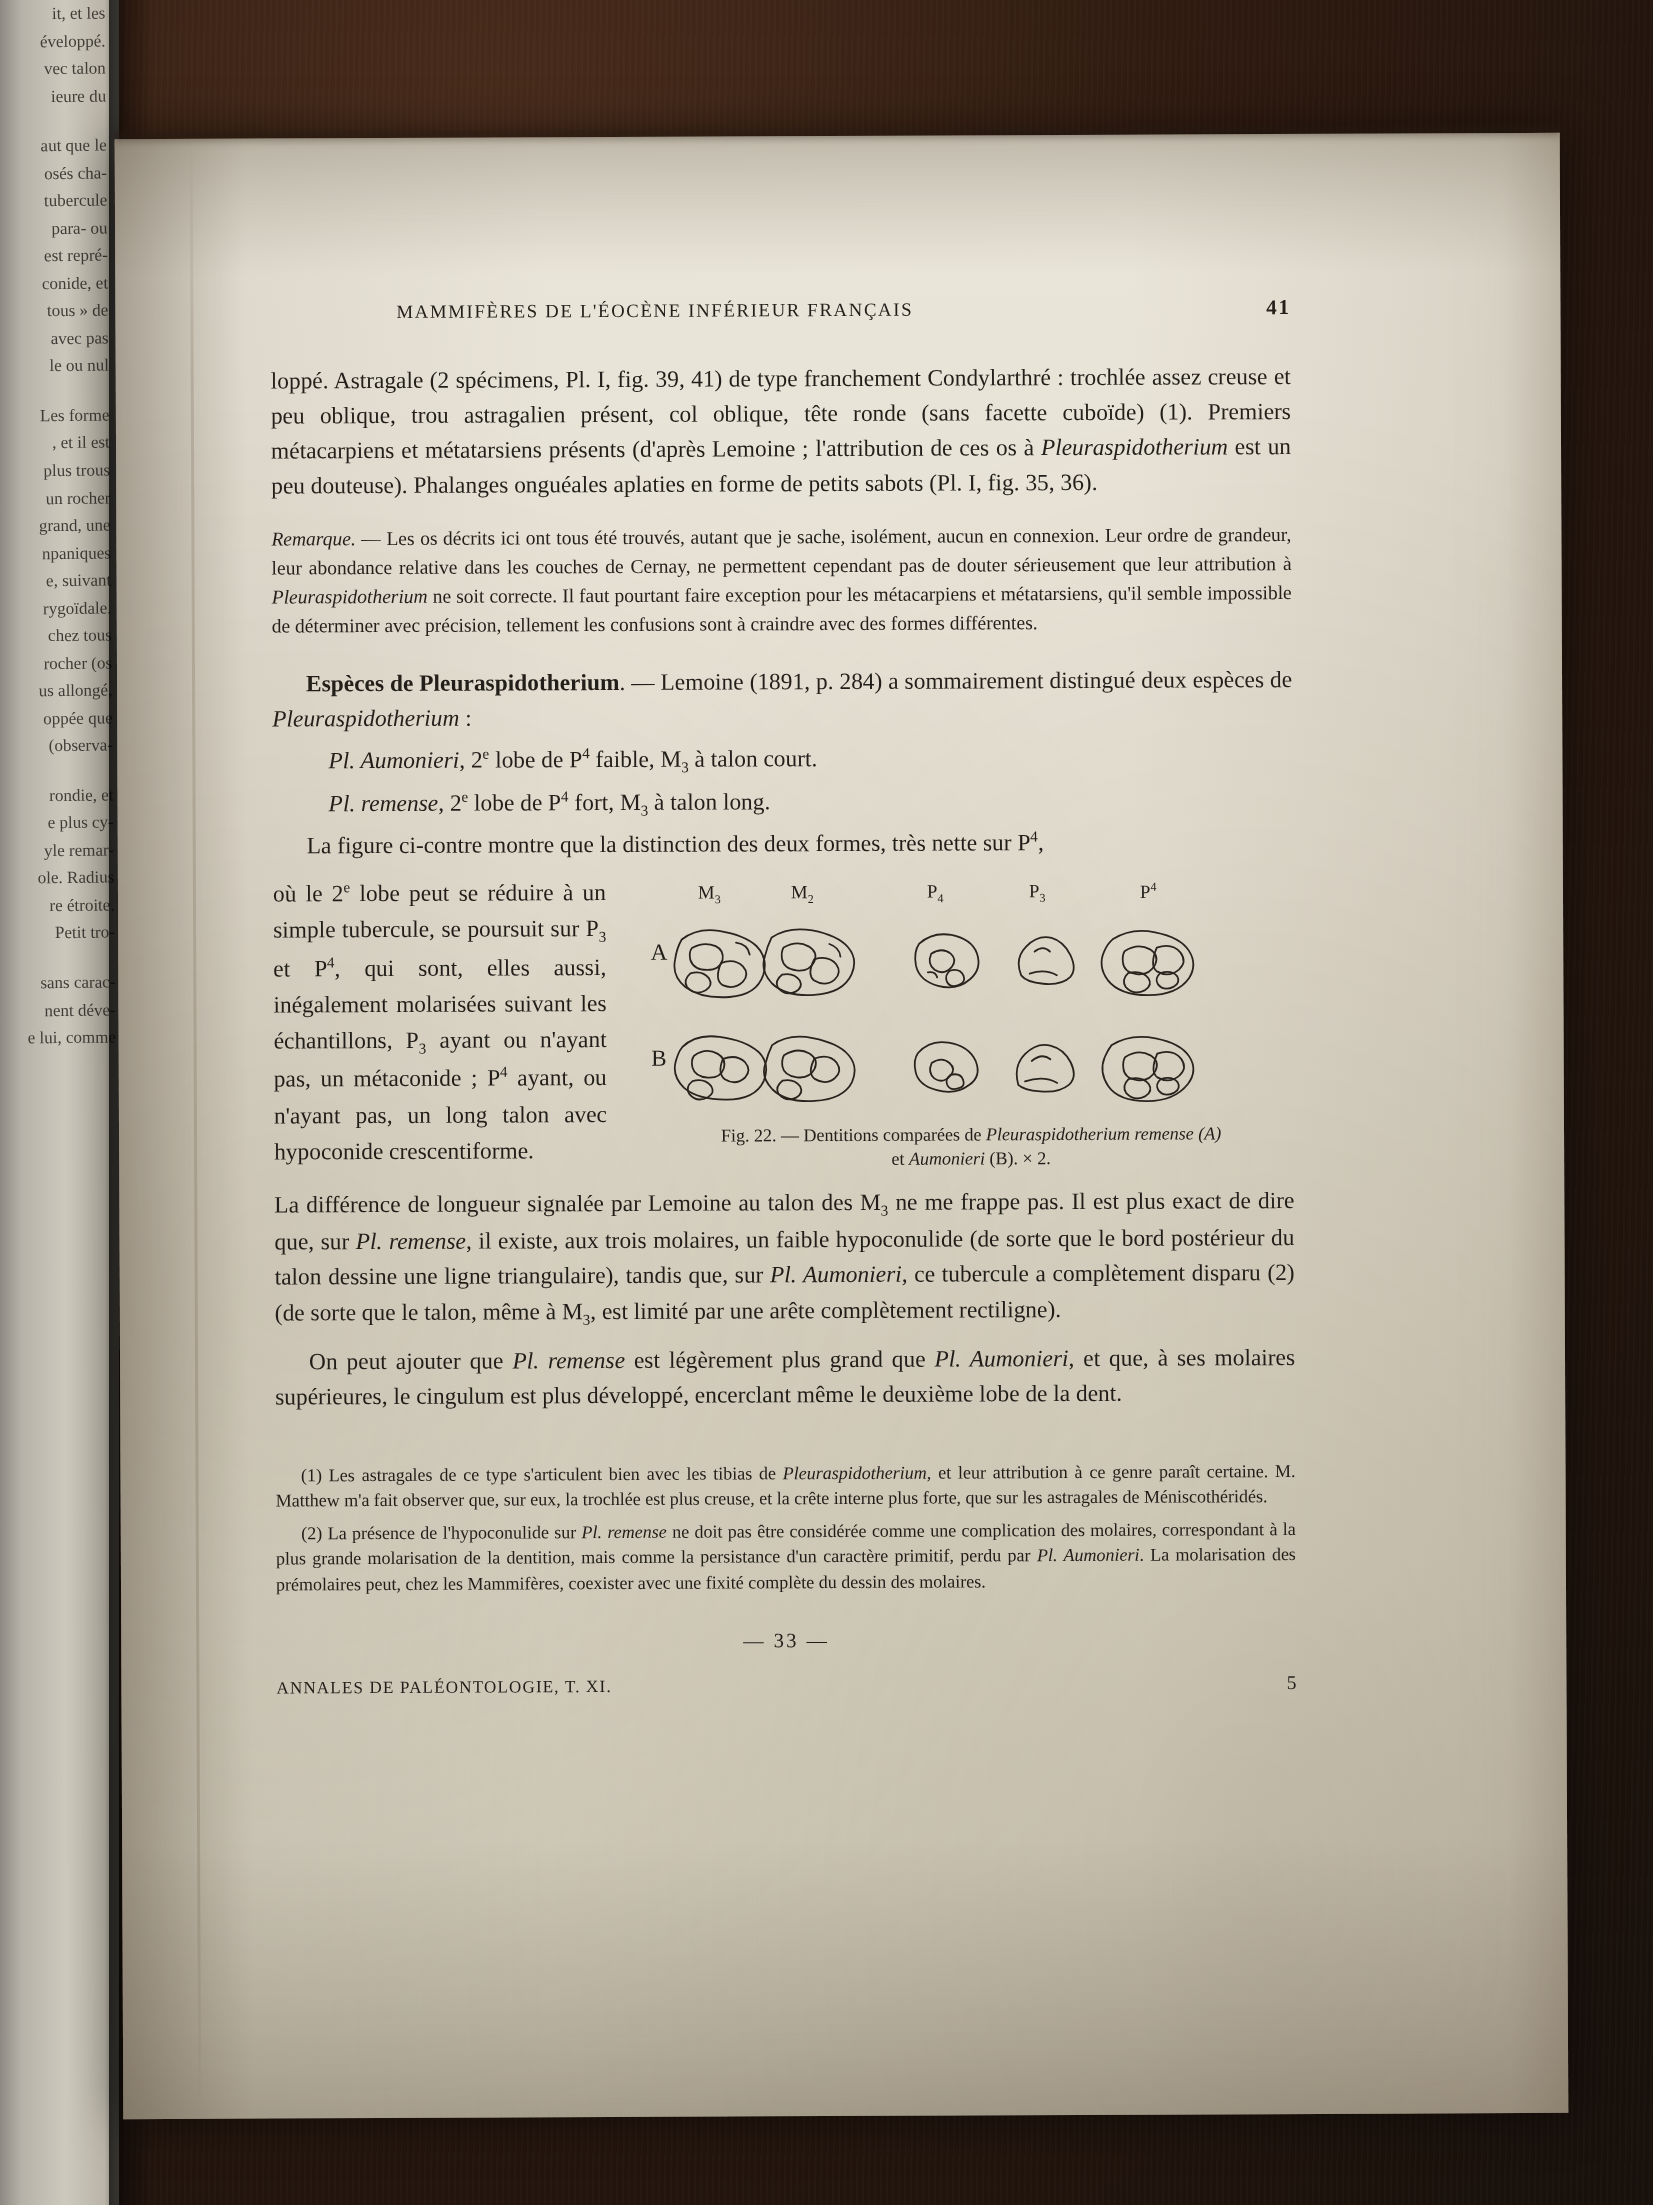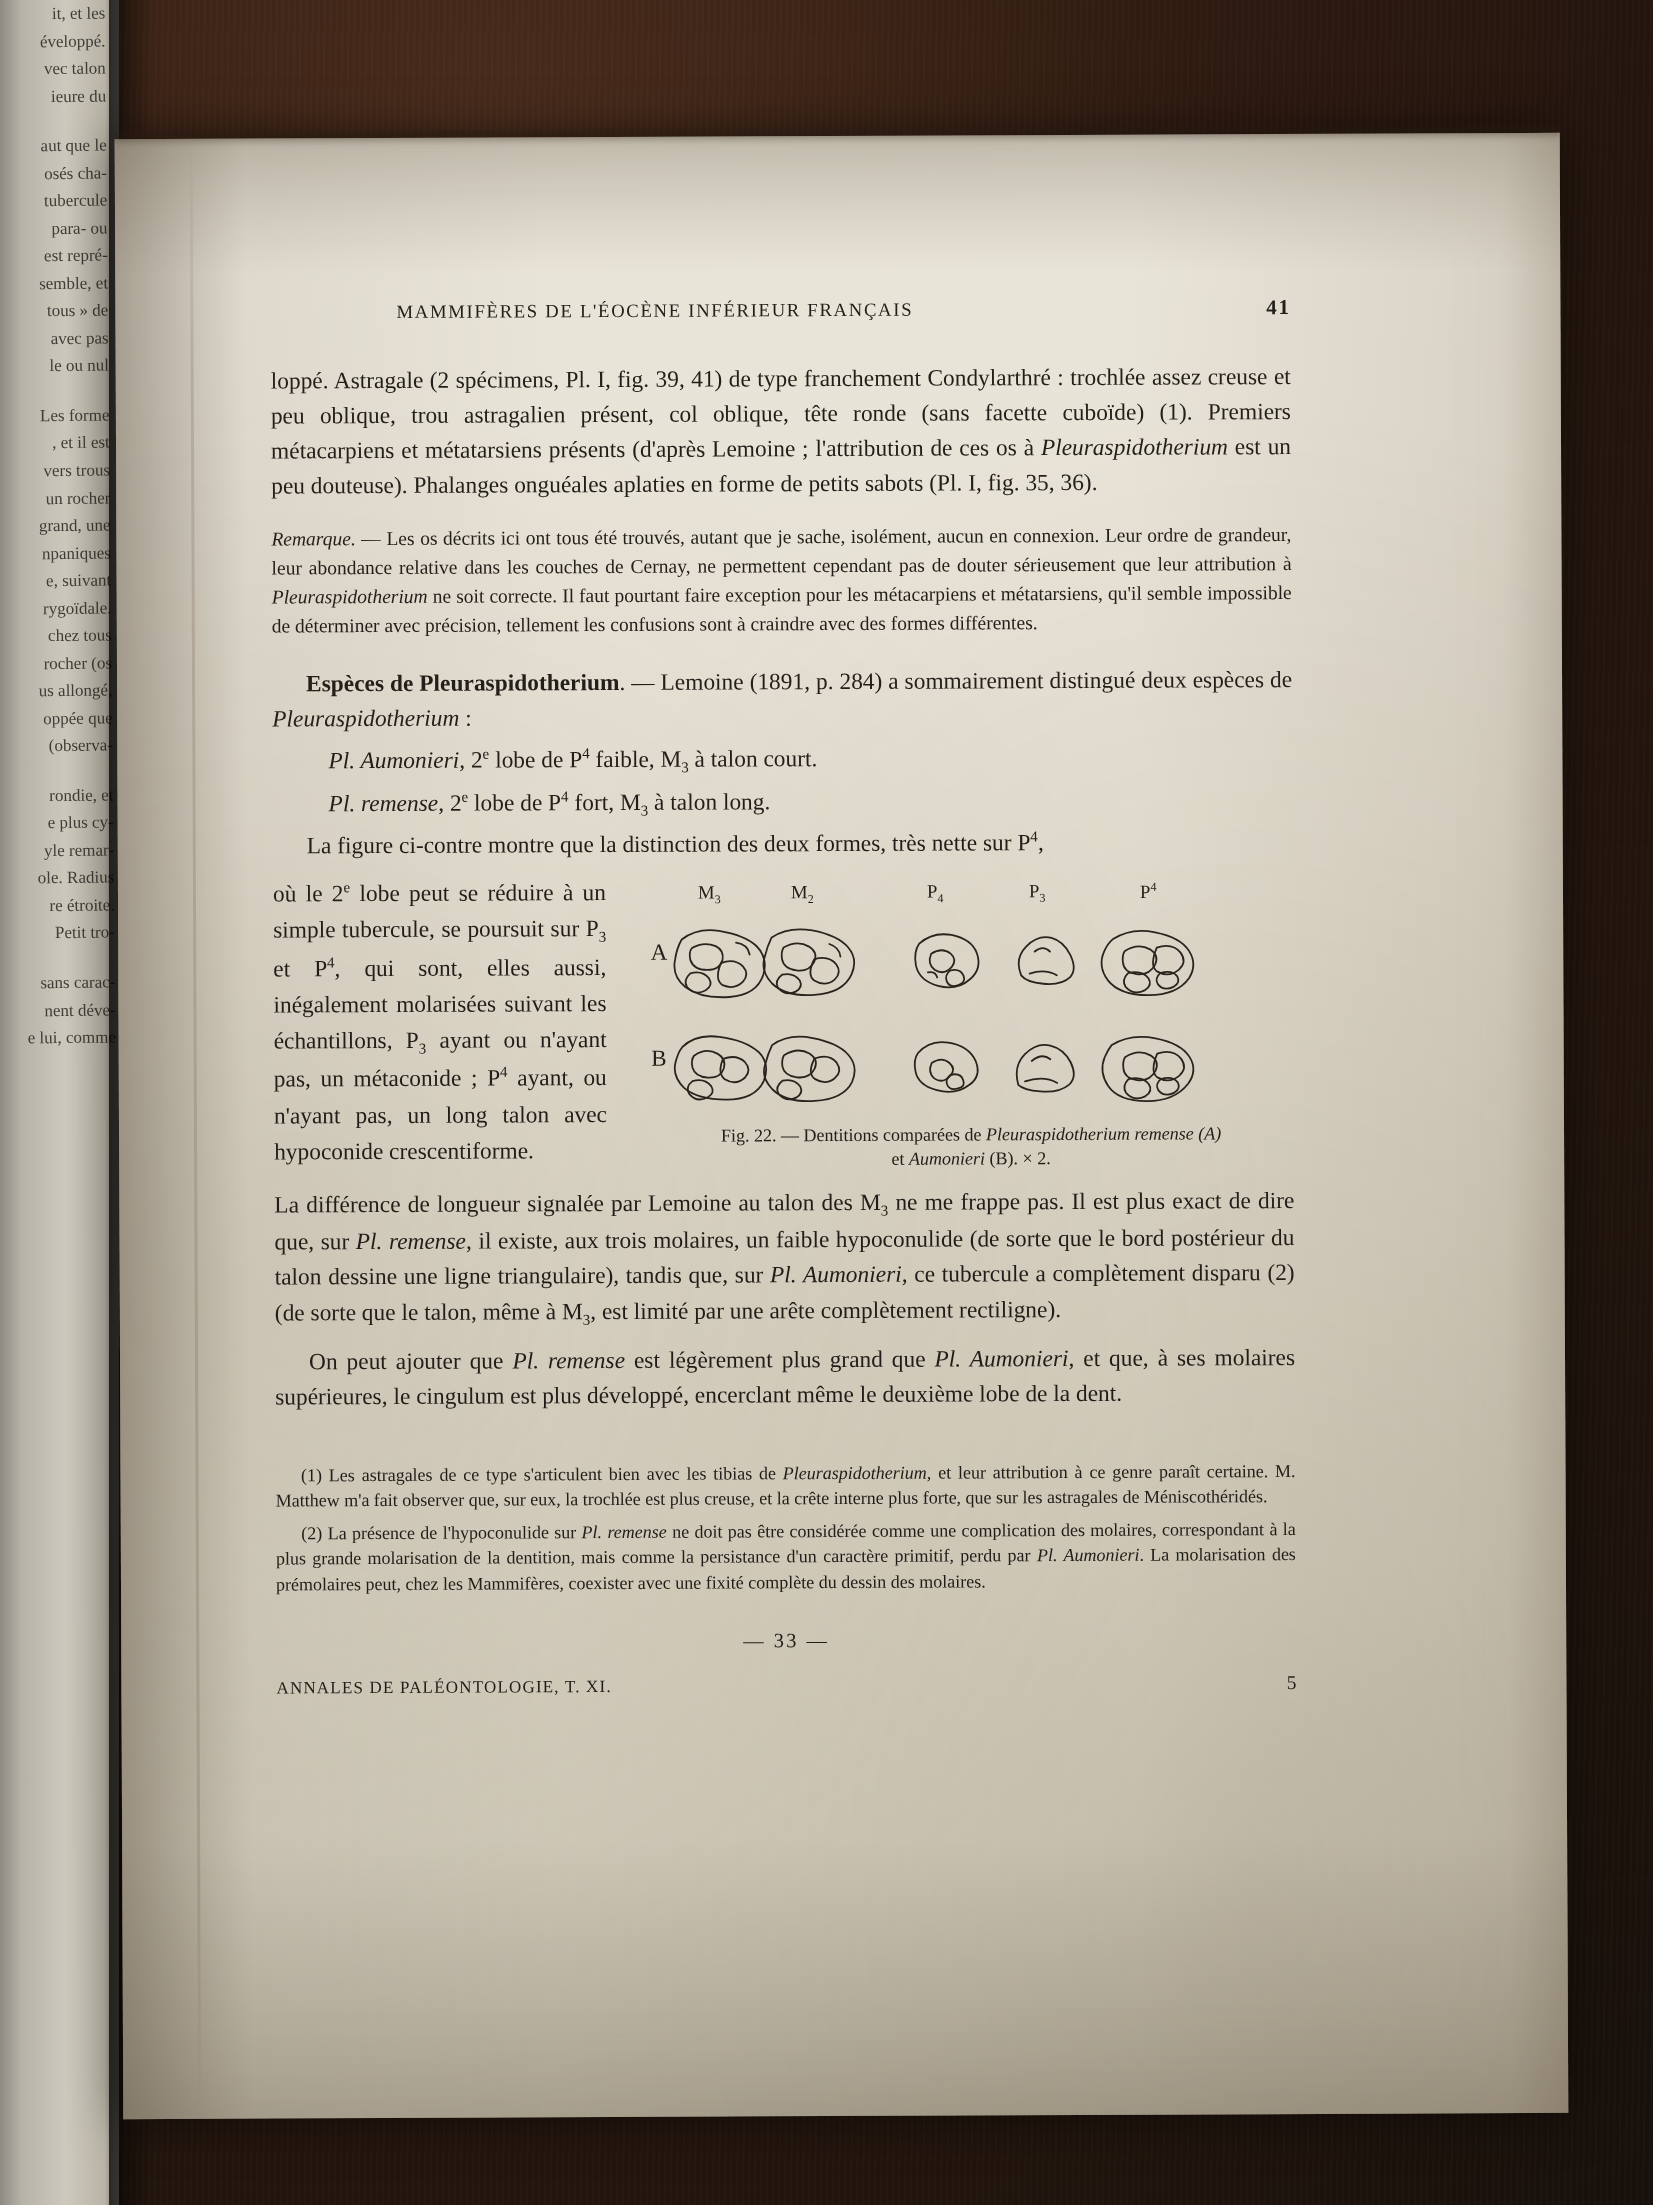--- a/index.html
+++ b/index.html
@@ -268,28 +268,28 @@
       <div>it, et les</div>
       <div>éveloppé.</div>
       <div>vec talon</div>
       <div>ieure du</div>
       <div class="lp-gap"></div>
       <div>aut que le</div>
       <div>osés cha-</div>
       <div>tubercule</div>
       <div>para- ou</div>
       <div>est repré-</div>
-      <div>semble, et</div>
+      <div>conide, et</div>
       <div>tous » de</div>
       <div>avec pas</div>
       <div>le ou nul</div>
       <div class="lp-gap"></div>
       <div>Les forme</div>
       <div>, et il est</div>
-      <div>vers trous</div>
+      <div>plus trous</div>
       <div>un rocher</div>
       <div>grand, une</div>
       <div>npaniques</div>
       <div>e, suivant</div>
       <div>rygoïdale.</div>
       <div>chez tous</div>
       <div>rocher (os</div>
       <div>us allongé,</div>
       <div>oppée que</div>
       <div>(observa-</div>

